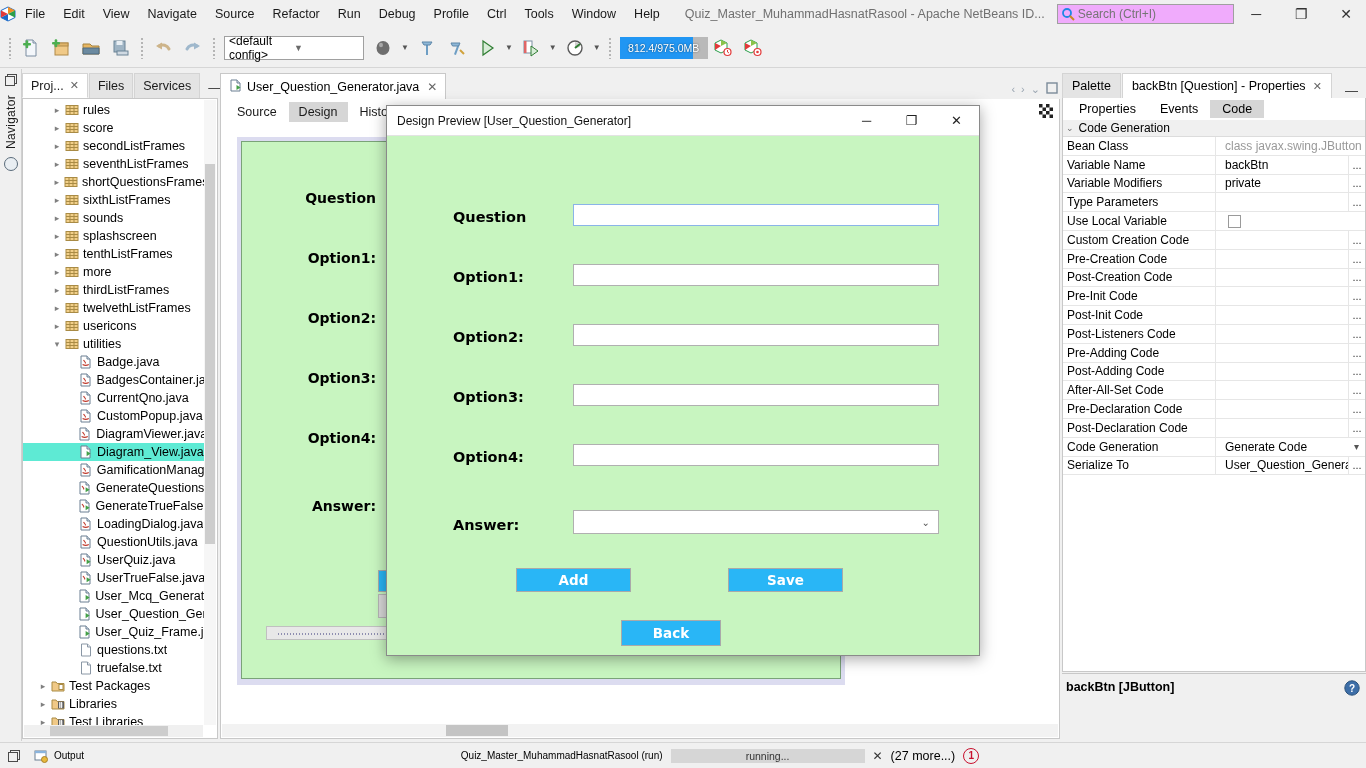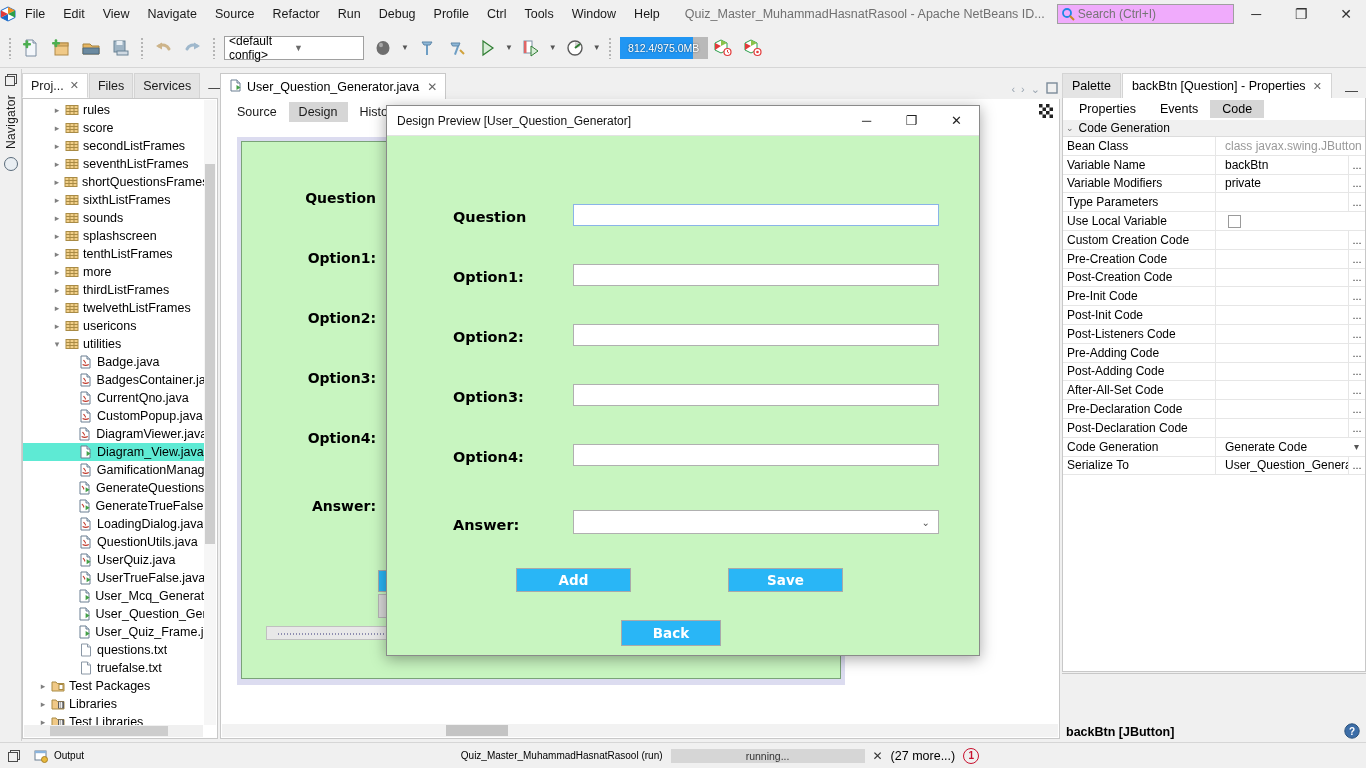--- a/index.html
+++ b/index.html
@@ -235,21 +235,21 @@
   .p-val.readonly { color:#999; }
   .p-ell {
     width: 17px; height: 100%; border-left:1px solid #e6e6e6; background:#fff;
     display:flex; align-items:center; justify-content:center; font-size: 11px; color:#333;
   }
   .p-chk { width: 13px; height: 13px; border: 1px solid #9a9a9a; background:#fff; margin-left: 3px; }
   .p-chk.dim { background: #ededed; border-color:#c0c0c0; }
   .p-cbcar { margin-left:auto; margin-right: 6px; color:#555; font-size: 10px; }
   .p-footer {
     position:absolute; left:0; right:0; bottom: 0; height: 66px; background:#f0f0f0;
-    border-top: 1px solid #c8c8c8; display:flex; align-items:flex-end; padding: 6px 6px 0 4px;
+    border-top: 1px solid #c8c8c8; display:flex; align-items:flex-start; padding: 6px 6px 0 4px;
   }
   .p-footer .lbl { font-weight: bold; font-size: 12.5px; }
   .p-help { margin-left:auto; width:16px; height:16px; }
 
   
   .statusbar {
     position: absolute; left: 0; bottom: 0; width: 1366px; height: 26px;
     background: #f0f0f0; border-top: 1px solid #d6d6d6; display:flex; align-items:center;
   }
   .sb-ic { margin: 0 6px 0 8px; display:flex; align-items:center; }

